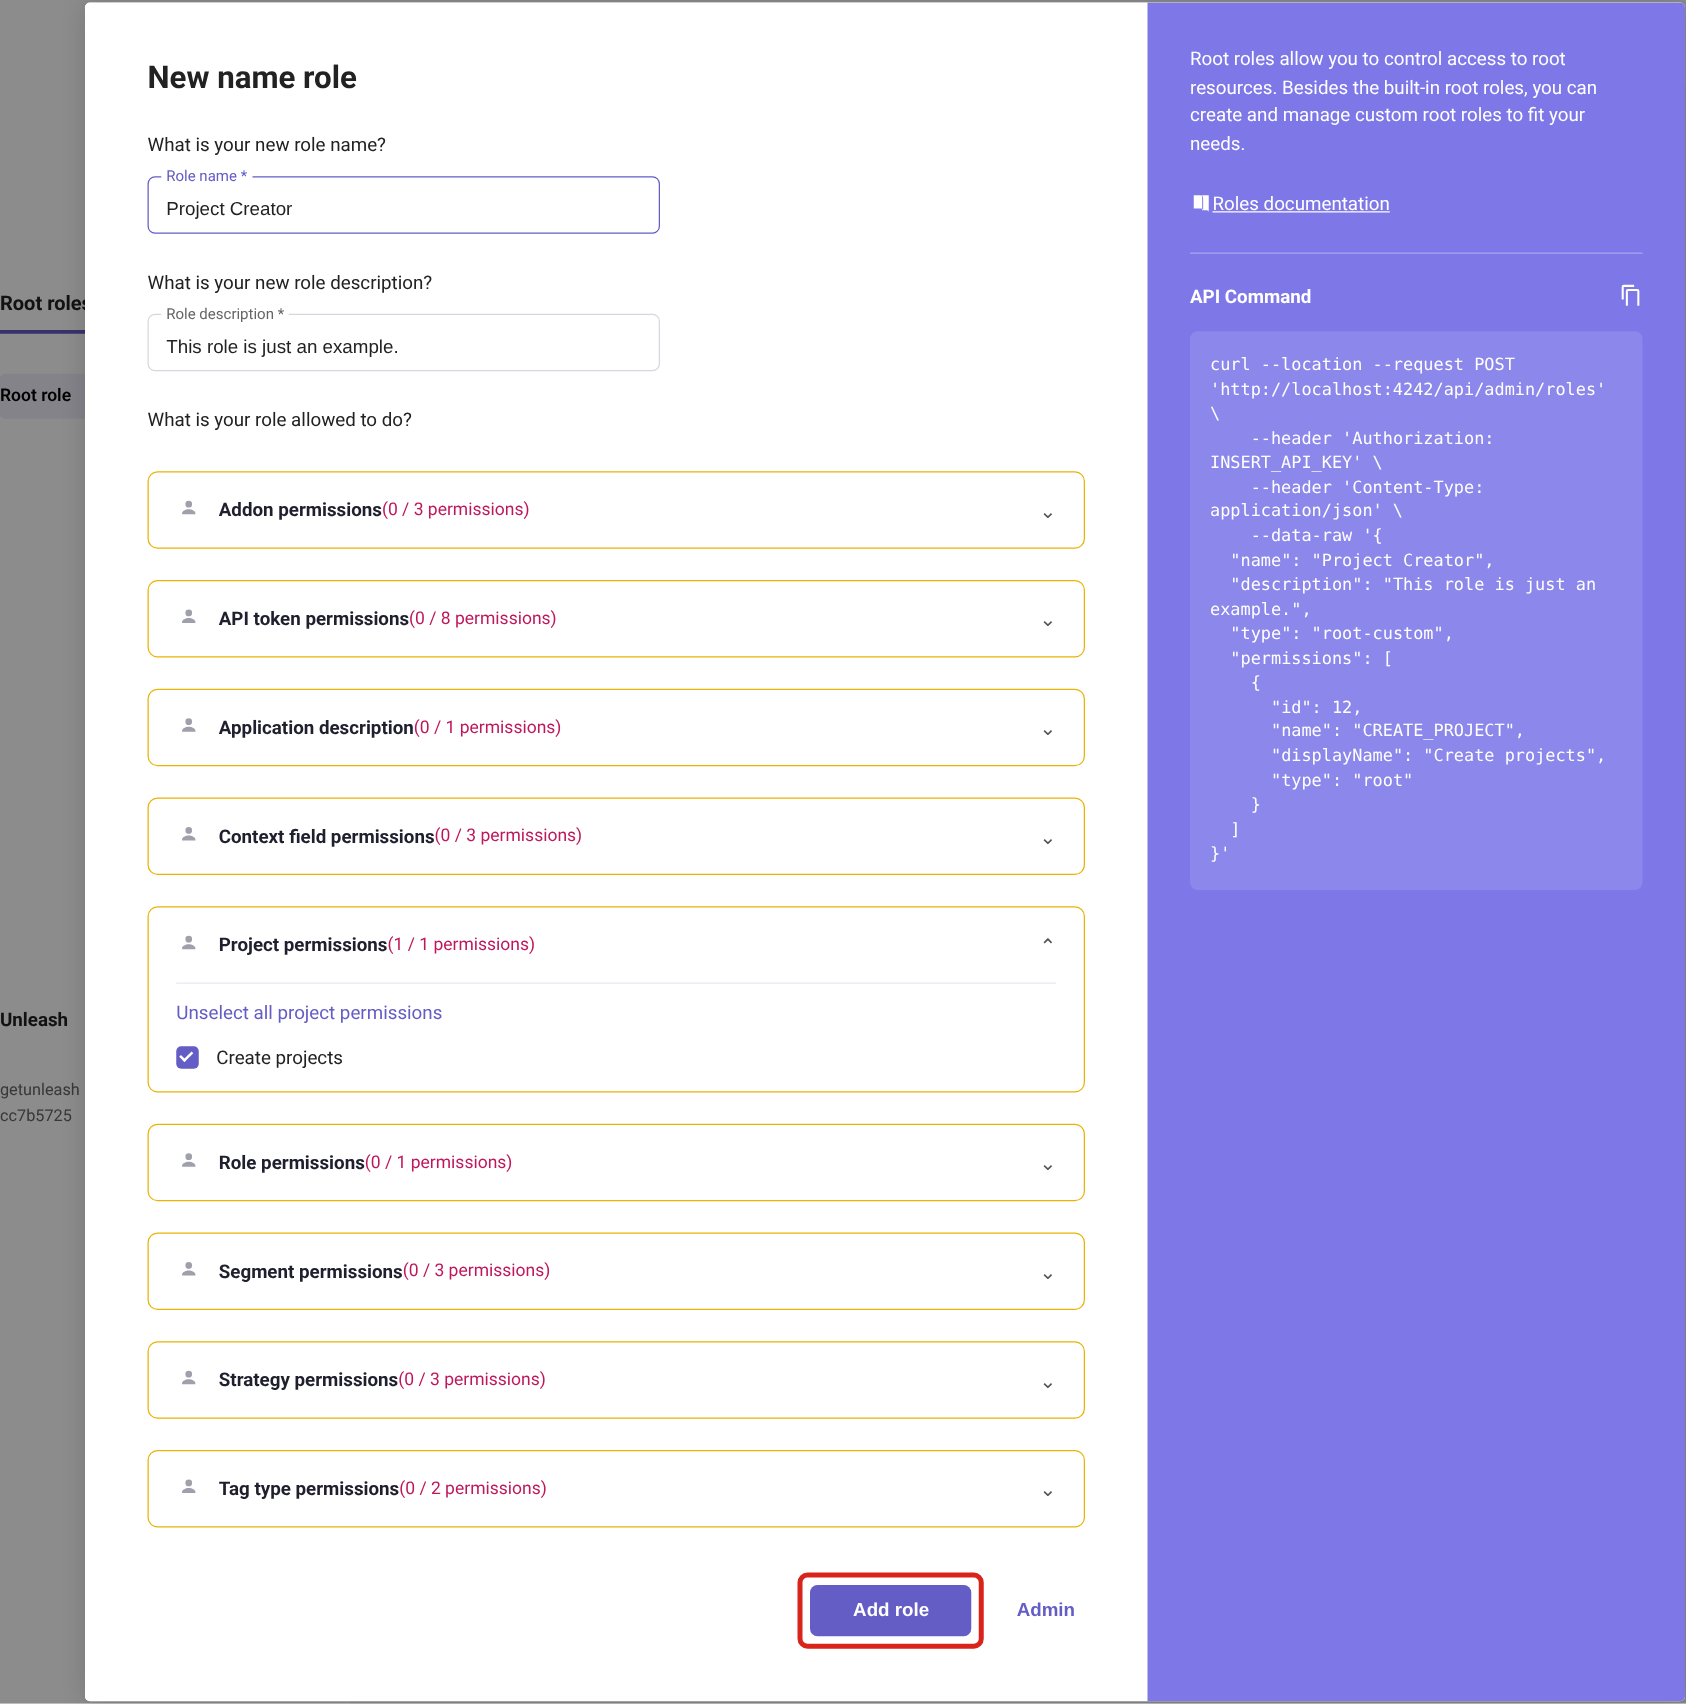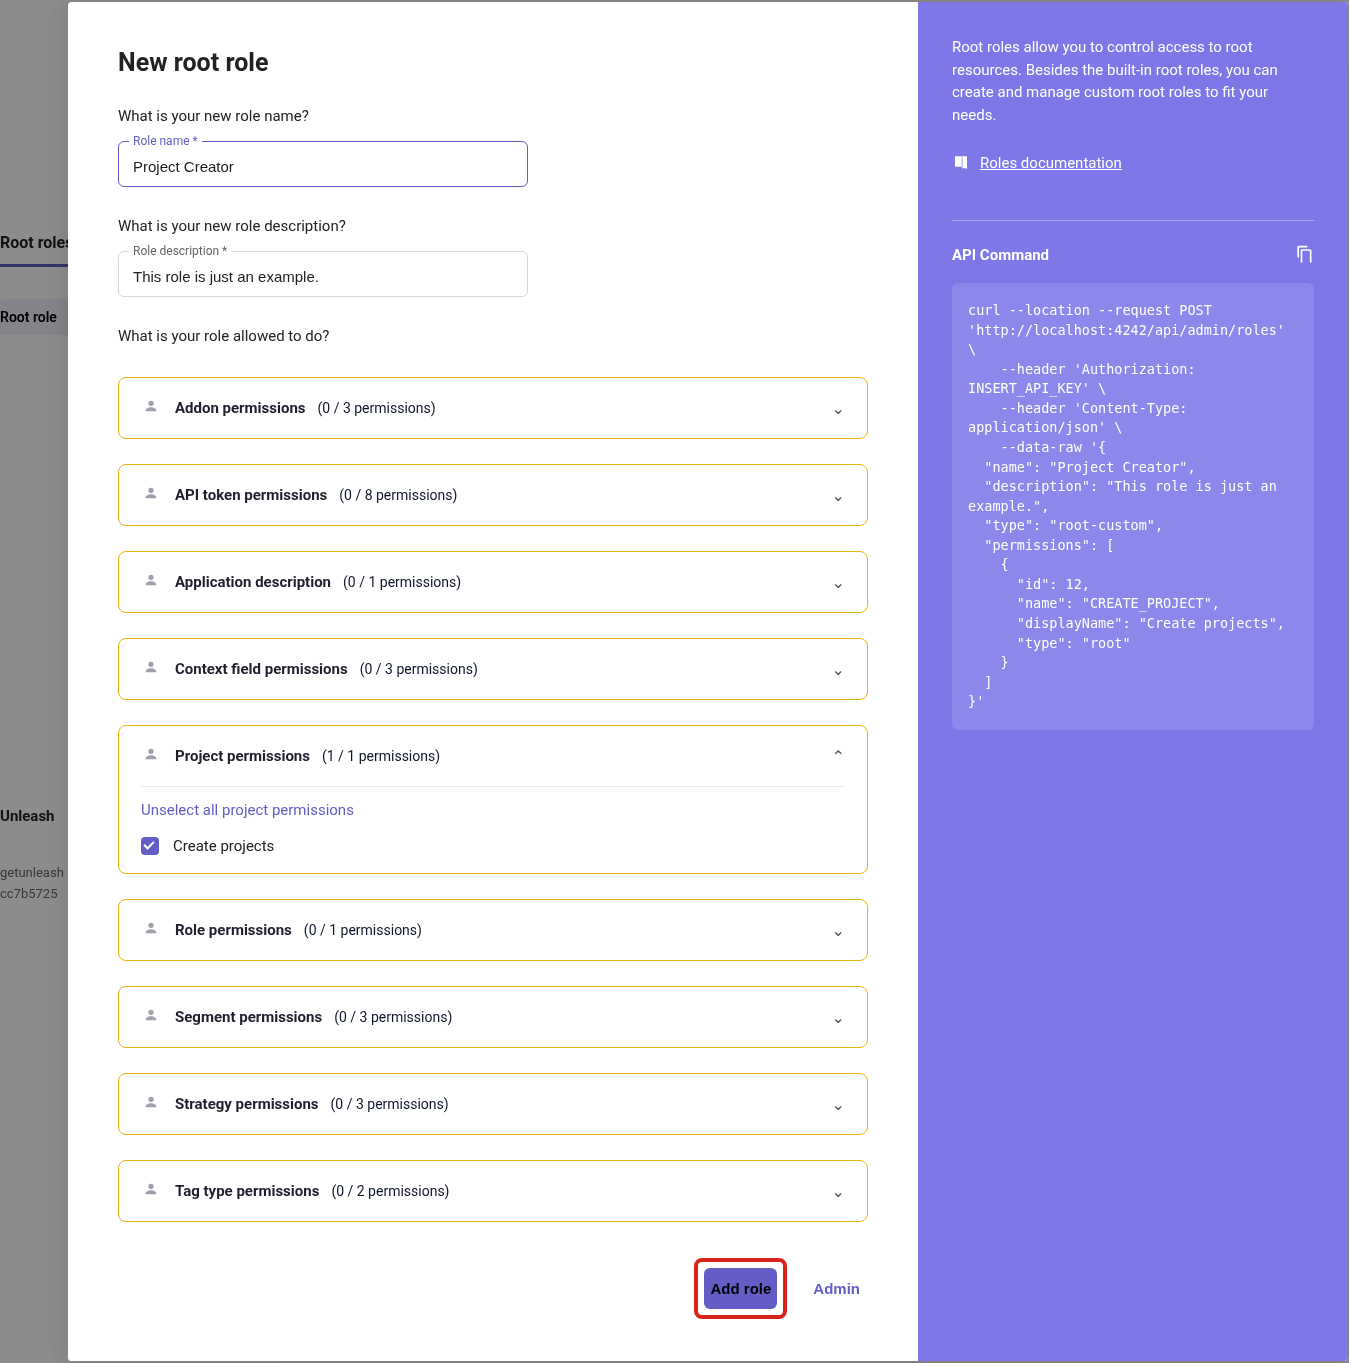--- a/index.html
+++ b/index.html
@@ -24,36 +24,36 @@
   .input-wrap.plain { border:1px solid #d7d7e0;}
   .float-label { position:absolute; top:-8px; left:10px; background:#fff; padding:0 4px; font-size:12px; color:#635dc5;}
   .input-wrap.plain .float-label{color:#666;}
   .text-input { width:100%; border:0; outline:0; font-size:15px; color:#222;}
   .section-q { font-size:15px; color:#222; margin:4px 0 32px 0;}
 
   .perm-card { border:1px solid #eab308; border-radius:8px; padding:0; margin-bottom:25px;}
   .perm-head { display:flex; align-items:center; padding:20px 22px;}
   .perm-icon { color:#a0a0ad; width:20px; text-align:center; margin-right:14px;}
   .perm-title { font-weight:700; font-size:15px; color:#1f1f2e;}
-  .perm-count { font-size:14px; color:#0f172a; margin-left:12px;}
+  .perm-count { font-size:14px; color:#be185d; }
   .chev { margin-left:auto; color:#555; font-size:16px;}
   .perm-body { padding:0 22px 18px 22px;}
   .perm-body hr { border:0; border-top:1px solid #e8e8ef; margin:0 0 14px 0;}
   .unselect-link { color:#635dc5; font-size:15px; margin-bottom:18px; display:block;}
   .perm-item { display:flex; align-items:center; font-size:15px; color:#222;}
   .chk { width:18px; height:18px; border-radius:4px; background:#635dc5; margin-right:14px; position:relative;}
   .chk::after{content:"";position:absolute;left:5px;top:2px;width:4px;height:8px;border:2px solid #fff;border-top:0;border-left:0;transform:rotate(45deg);}
 
   .modal-actions { display:flex; gap:26px; align-items:center; justify-content:flex-end; margin-top:36px; padding-right:8px;}
-  .btn-primary { background:#635dc5; color:#000000; border:0; padding:12px 6px; font-size:15px; border-radius:6px; font-weight:600;text-align:center;}
+  .btn-primary { background:#635dc5; color:#ffffff; border:0; padding:12px 34px; font-size:15px; border-radius:6px; font-weight:600;text-align:center;}
   .btn-primary-wrap { border:4px solid #d9241b; border-radius:8px; padding:6px;}
   .btn-cancel { color:#635dc5; font-weight:600; background:none;border:0;font-size:15px;}
 
   .right-text { line-height:1.5; margin-bottom:28px; color:#fff;}
-  .right-link-row { display:flex; align-items:center; gap:10px; margin-bottom:48px;}
+  .right-link-row { display:flex; align-items:center; margin-bottom:30px;}
   .right-link { color:#fff; text-decoration:underline; font-size:15px;}
   .right-divider { border-top:1px solid rgba(255,255,255,.35); margin-bottom:24px;}
   .api-row{ display:flex; align-items:center; justify-content:space-between; margin-bottom:18px;margin-top:18px;}
   .api-label { font-weight:700; font-size:15px;}
   .copy-icon { width:20px;height:20px; color:#fff;}
   .code-block { background:rgba(255,255,255,.12); border-radius:6px; padding:18px 16px; font-family:Menlo,Consolas,monospace; font-size:13.5px; line-height:1.45; white-space:pre-wrap; color:#fff;}
   .book-icon{width:18px;height:18px;fill:#fff;}
   .pi svg{width:16px;height:16px;fill:#a0a0ad;}
 </style>
 </head>
@@ -112,21 +112,21 @@
     <div style="margin-top:180px;font-weight:700;font-size:15px;color:#222;">Unleash</div>
     <div style="margin-top:40px;font-size:13px;color:#666;">getunleash</div>
     <div style="margin-top:6px;font-size:13px;color:#666;">cc7b5725</div>
   </div>
 </div>
 
 <div class="overlay"></div>
 
 <div class="modal">
   <div class="modal-left">
-    <div class="modal-title">New root role</div>
+    <div class="modal-title">New name role</div>
 
     <div class="field-label">What is your new role name?</div>
     <div class="input-wrap">
       <span class="float-label">Role name *</span>
       <input class="text-input" value="Project Creator" style="">
     </div>
 
     <div class="field-label">What is your new role description?</div>
     <div class="input-wrap plain">
       <span class="float-label">Role description *</span>

